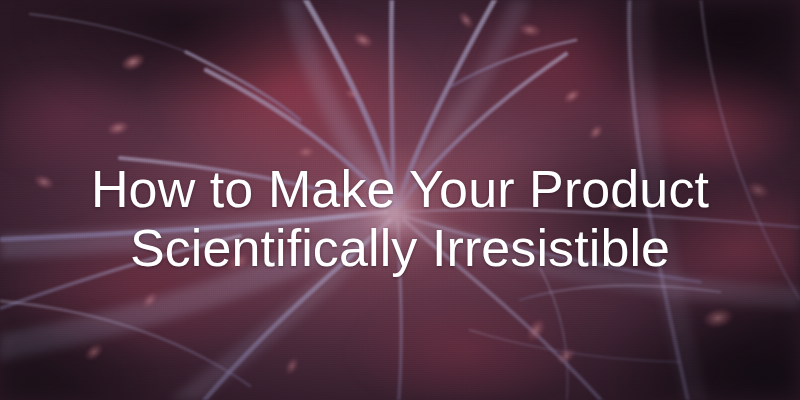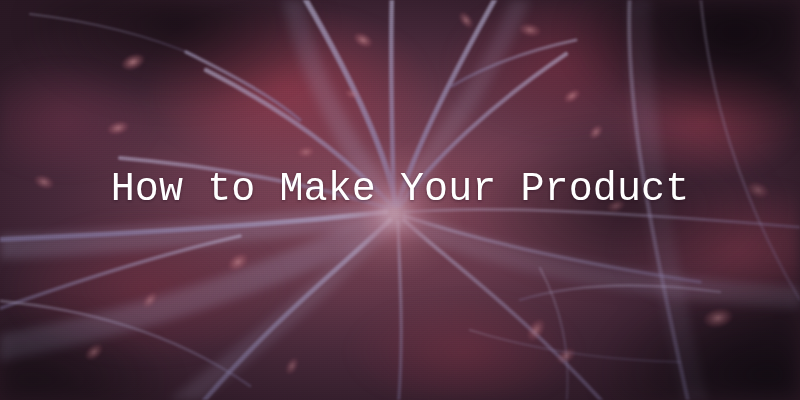--- a/index.html
+++ b/index.html
@@ -101,22 +101,22 @@
     right: 0;
     top: 160px;
     display: flex;
     flex-direction: column;
     align-items: center;
     justify-content: center;
     gap: 0;
   }
   .headline-line {
     color: #ffffff;
-    font-family: Liberation Mono, monospace;
-    font-size: 40px;
+    font-family: Liberation Sans, sans-serif;
+    font-size: 52px;
     font-weight: 400;
     line-height: 59px;
     letter-spacing: 0.1px;
     white-space: nowrap;
     text-shadow: 0 1px 3px rgba(30,12,26,0.45);
   }
 </style>
 </head>
 <body>
 
@@ -198,15 +198,16 @@
       <ellipse cx="352" cy="94" rx="8" ry="5" fill="url(#node)" opacity="0.46" transform="rotate(16 352 94)"></ellipse>
     </g>
   </svg>
 
   <div class="bg-layer bg-soma"></div>
   <div class="bg-layer bg-grain"></div>
   <div class="bg-layer bg-scrim"></div>
 
   <div class="headline-wrap">
     <div class="headline-line">How to Make Your Product</div>
+    <div class="headline-line">Scientifically Irresistible</div>
   </div>
 
 </div>
 
 </body></html>

